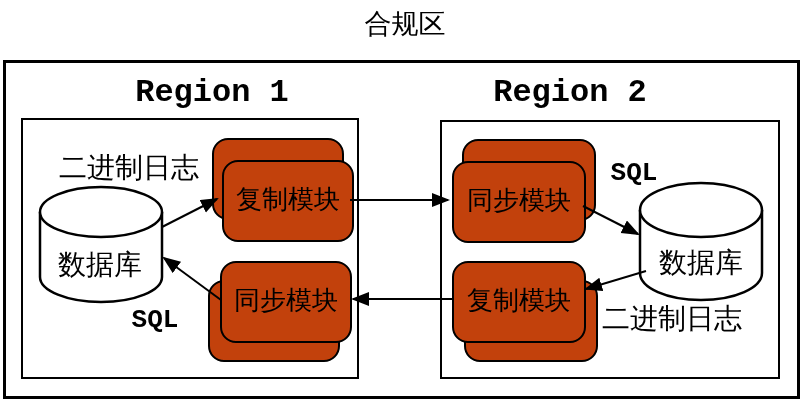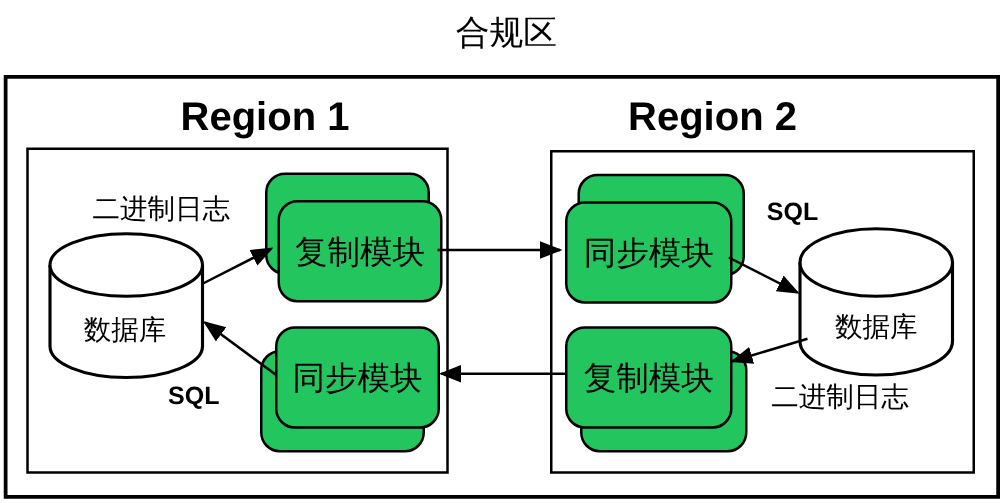--- a/index.html
+++ b/index.html
@@ -5,35 +5,35 @@
   html, body {
     margin: 0;
     padding: 0;
     background: #ffffff;
   }
   .canvas {
     position: relative;
     width: 802px;
     height: 402px;
     background: #ffffff;
-    font-family: Liberation Sans, sans-serif;
+    font-family: Liberation Mono, monospace;
     color: #000;
     overflow: hidden;
   }
   .lbl {
     position: absolute;
     white-space: nowrap;
     transform: translateX(-50%);
     z-index: 5;
     line-height: 1;
   }
-  .cjk      { font-size: 22px; }
+  .cjk      { font-size: 28px; }
   .title    { font-size: 27px; }
   .region-title { font-size: 32px; font-weight: bold; }
-  .sql      { font-size: 20px; font-weight: bold; }
+  .sql      { font-size: 26px; font-weight: bold; }
 
   .outer-box {
     position: absolute;
     left: 3px; top: 60px;
     width: 791px; height: 333px;
     border: 3px solid #000;
     z-index: 1;
     background: transparent;
   }
   .region-box {
@@ -43,21 +43,21 @@
     background: transparent;
   }
   #region1-box { left: 21px;  top: 118px; width: 334px; height: 257px; }
   #region2-box { left: 440px; top: 120px; width: 336px; height: 255px; }
 
   .module-box {
     position: absolute;
     width: 128px; height: 78px;
     border: 2.5px solid #000;
     border-radius: 16px;
-    background: #22c55e;
+    background: #c2410c;
     z-index: 3;
   }
   .module-front {
     display: flex;
     align-items: center;
     justify-content: center;
   }
   .module-label {
     font-size: 26px;
     line-height: 1;

